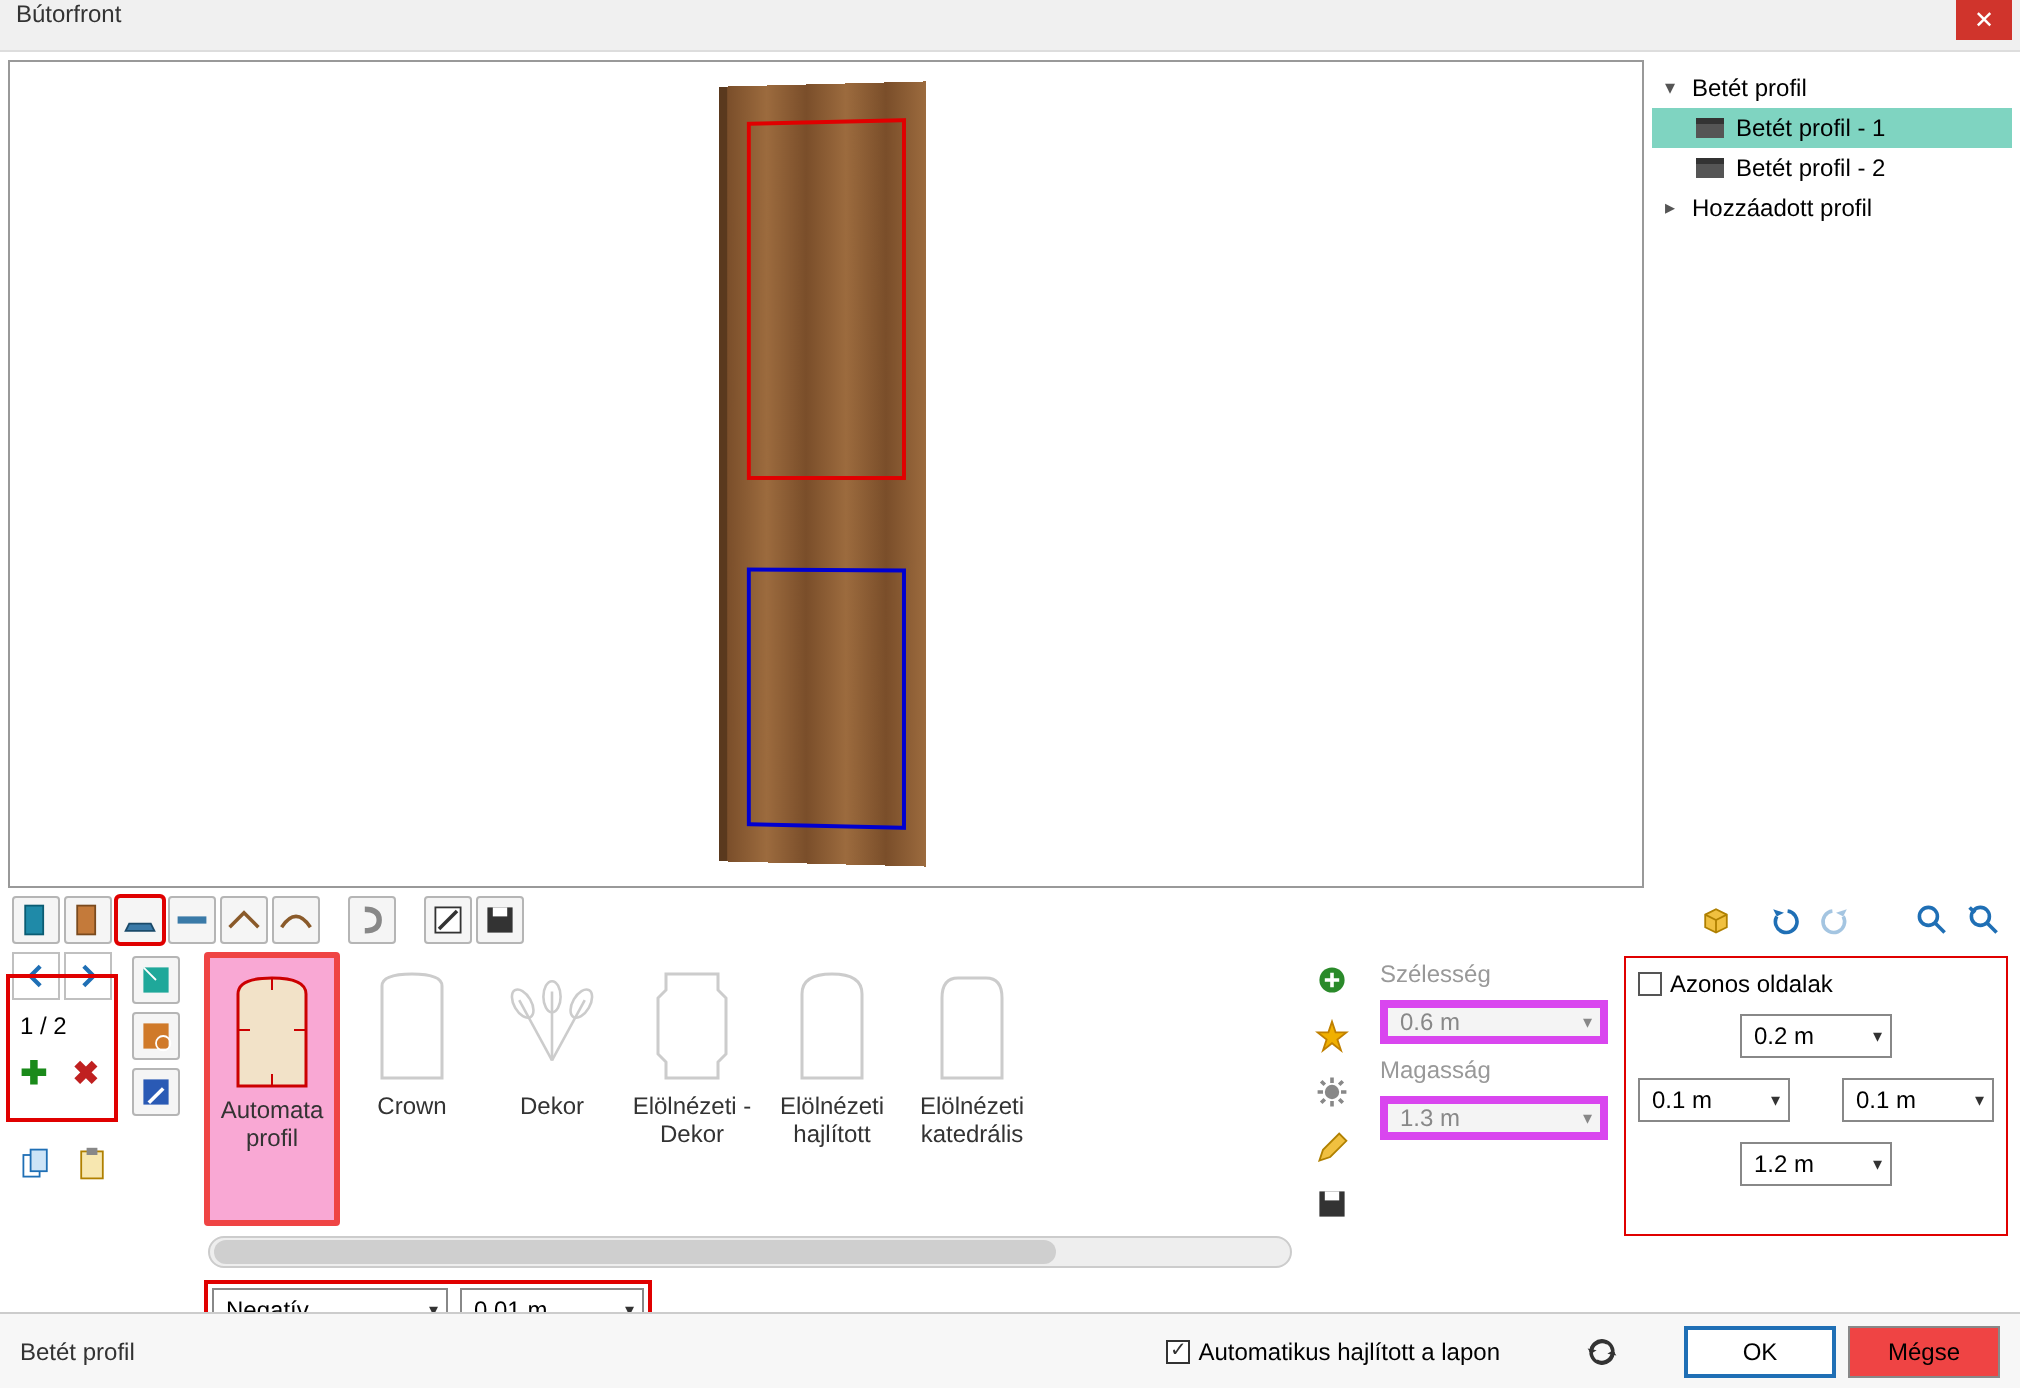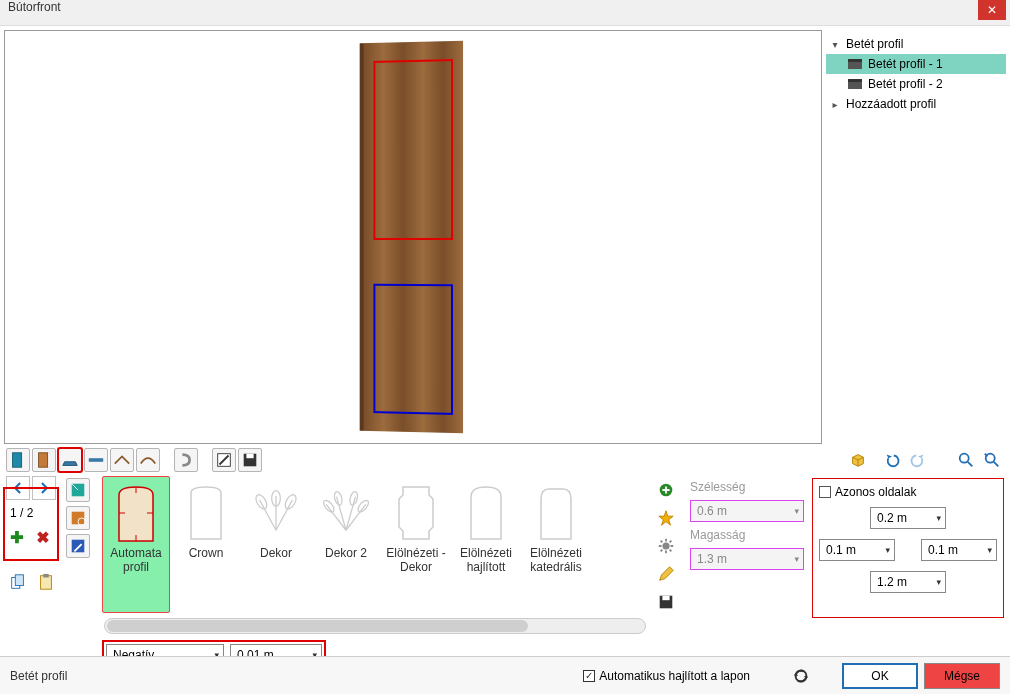--- a/index.html
+++ b/index.html
@@ -29,29 +29,29 @@
   .nav-col { width:54px; display:flex; flex-direction:column; gap:4px; }
   .nav-arrows { display:flex; gap:2px; }
   .nav-arrows .ab { width:24px; height:24px; border:1px solid #c0c0c0; background:#fff; display:flex; align-items:center; justify-content:center; cursor:pointer; }
   .page-lbl { font-size:12px; padding:2px 4px; }
   .pm-row { display:flex; gap:4px; }
   .pm-row .pm { width:22px; height:22px; display:flex; align-items:center; justify-content:center; cursor:pointer; font-weight:bold; font-size:16px; }
   .side-icons { width:30px; display:flex; flex-direction:column; gap:4px; padding-top:2px; }
   .gallery-wrap { flex:1; display:flex; flex-direction:column; }
   .gallery { flex:1; display:flex; gap:2px; overflow:hidden; border-bottom:1px solid transparent; }
   .gitem { width:68px; display:flex; flex-direction:column; align-items:center; padding:4px 2px; cursor:pointer; border:1px solid transparent; border-radius:2px; }
-  .gitem.sel { border:1px solid #ef4444; background:#86efac; }
+  .gitem.sel { border:3px solid #ef4444; background:#f9a8d4; }
   .gitem .thumb { width:50px; height:64px; display:flex; align-items:center; justify-content:center; }
   .gitem .lbl { text-align:center; line-height:1.15; margin-top:2px; color:#333; min-height:28px; }
   .gscroll { height:16px; margin:4px 2px 0 2px; background:#eee; border:1px solid #ccc; border-radius:8px; position:relative; }
   .gscroll .thumb-bar { position:absolute; left:2px; top:1px; bottom:1px; width:78%; background:#cfcfcf; border-radius:7px; }
   .action-col { width:28px; display:flex; flex-direction:column; gap:4px; padding-top:2px; }
   .dim-col { width:118px; padding:4px 2px; display:flex; flex-direction:column; gap:6px; }
   .dim-col label { color:#999; font-size:12px; }
-  .dim-col .dd { height:22px; border:1px solid #d946ef; background:#f4f4f4; color:#888; display:flex; align-items:center; padding:0 18px 0 6px; position:relative; }
+  .dim-col .dd { height:22px; border:4px solid #d946ef; background:#f4f4f4; color:#888; display:flex; align-items:center; padding:0 18px 0 6px; position:relative; }
   .dd .dar { position:absolute; right:4px; font-size:9px; color:#888; }
   .sides-panel { width:192px; border:1px solid #e00000; padding:6px; display:flex; flex-direction:column; gap:8px; margin-top:2px; height:140px; }
   .sides-panel .chk-row { display:flex; align-items:center; gap:4px; }
   .chkbox { width:12px; height:12px; border:1px solid #555; background:#fff; display:inline-block; }
   .combo { height:22px; border:1px solid #888; display:flex; align-items:center; padding:0 18px 0 6px; position:relative; background:#fff; cursor:pointer; }
   .combo .dar { position:absolute; right:4px; font-size:9px; color:#333; }
   .sides-grid { position:relative; height:86px; }
   .sides-grid .combo.top { position:absolute; left:50%; transform:translateX(-50%); top:0; width:76px; }
   .sides-grid .combo.left { position:absolute; left:0; top:32px; width:76px; }
   .sides-grid .combo.right { position:absolute; right:0; top:32px; width:76px; }
@@ -277,37 +277,20 @@
                 <ellipse cx="12" cy="12" rx="5" ry="9" transform="rotate(-30 12 12)"></ellipse>
                 <ellipse cx="29" cy="8" rx="5" ry="9"></ellipse>
                 <ellipse cx="46" cy="12" rx="5" ry="9" transform="rotate(30 46 12)"></ellipse>
               </g>
             </svg>
           </div>
         <div class="lbl">Dekor</div>
       </div>
       <div class="gitem">
         <div class="thumb">
-            <svg width="58" height="50" viewBox="0 0 58 50">
-              <g stroke="#ccc" fill="none" stroke-width="1.5">
-                <path d="M29 45 L6 15"></path>
-                <path d="M29 45 L18 6"></path>
-                <path d="M29 45 L40 6"></path>
-                <path d="M29 45 L52 15"></path>
-                <ellipse cx="9" cy="17" rx="4" ry="8" transform="rotate(-40 9 17)"></ellipse>
-                <ellipse cx="20" cy="8" rx="4" ry="8" transform="rotate(-15 20 8)"></ellipse>
-                <ellipse cx="38" cy="8" rx="4" ry="8" transform="rotate(15 38 8)"></ellipse>
-                <ellipse cx="49" cy="17" rx="4" ry="8" transform="rotate(40 49 17)"></ellipse>
-              </g>
-            </svg>
-          </div>
-        <div class="lbl">Dekor 2</div>
-      </div>
-      <div class="gitem">
-        <div class="thumb">
             <svg width="42" height="60" viewBox="0 0 42 60">
               <path d="M8 4 H34 V12 L38 16 V44 L34 48 V56 H8 V48 L4 44 V16 L8 12 Z" fill="none" stroke="#ccc" stroke-width="1.5"></path>
             </svg>
           </div>
         <div class="lbl">Elölnézeti - Dekor</div>
       </div>
       <div class="gitem">
         <div class="thumb">
             <svg width="42" height="60" viewBox="0 0 42 60">
               <path d="M6 56 V14 Q6 4 21 4 Q36 4 36 14 V56 Z" fill="none" stroke="#ccc" stroke-width="1.5"></path>

